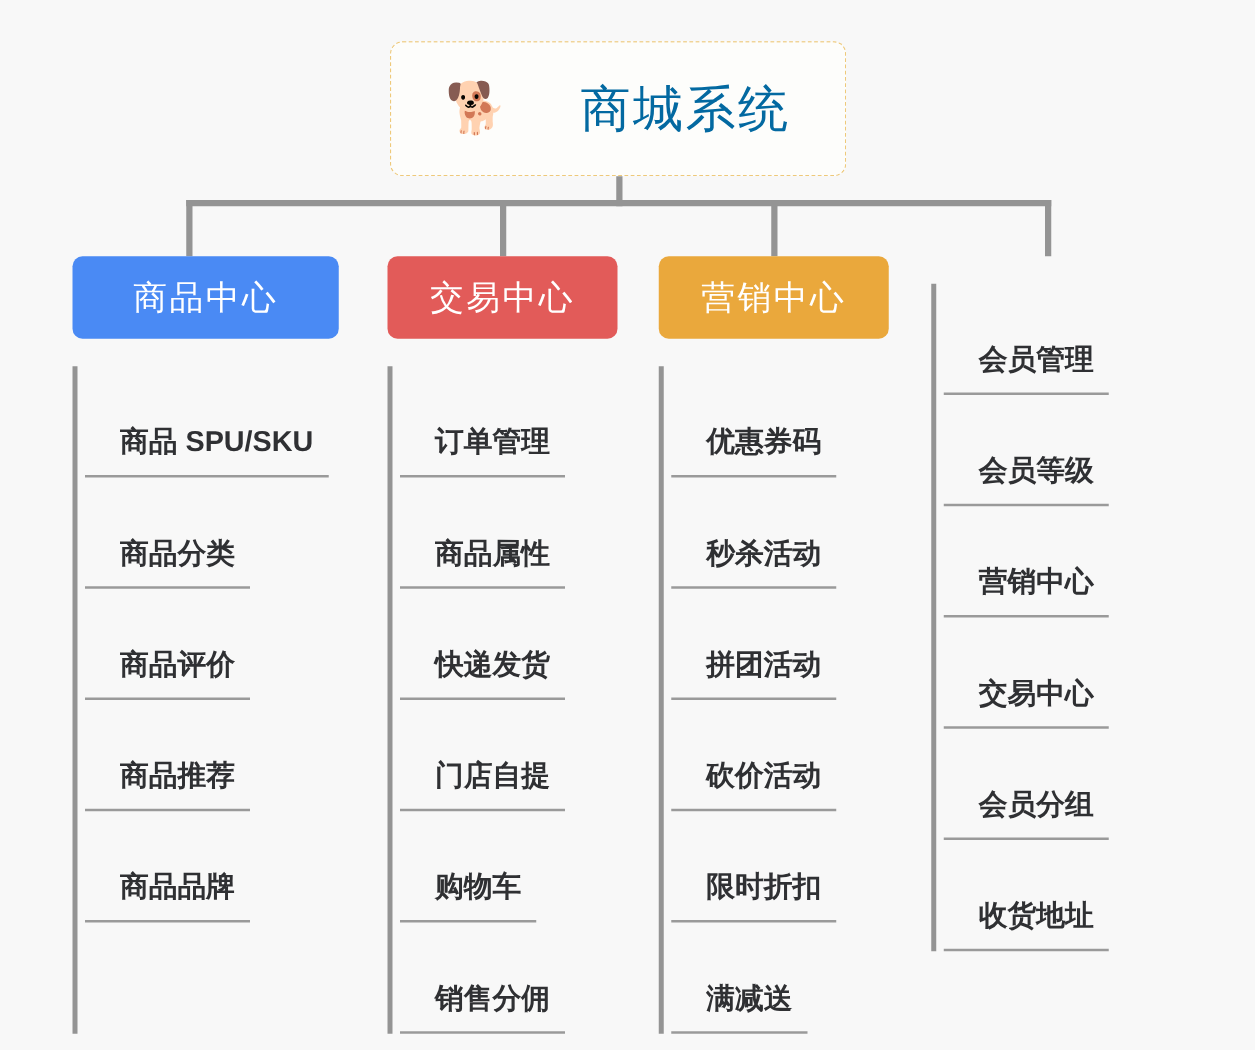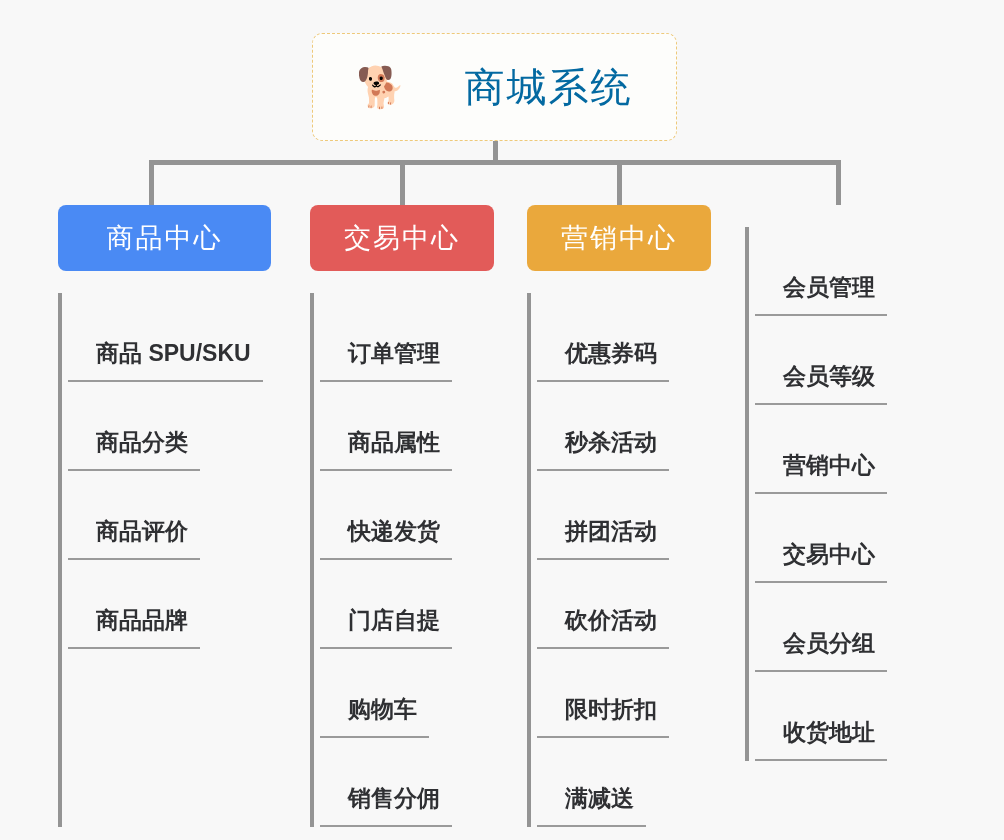--- a/index.html
+++ b/index.html
@@ -132,20 +132,23 @@
           <div class="leaf">
             <span class="leaf-label">商品 SPU/SKU</span>
           </div>
           <div class="leaf">
             <span class="leaf-label">商品分类</span>
           </div>
           <div class="leaf">
             <span class="leaf-label">商品评价</span>
           </div>
           <div class="leaf">
+            <span class="leaf-label">商品推荐</span>
+          </div>
+          <div class="leaf">
             <span class="leaf-label">商品品牌</span>
           </div>
         </div>
       </div>
       <div class="branch" style="left: 310px; width: 184px;">
         <div class="branch-header" style="background: rgb(226, 91, 89); width: 184px;">交易中心</div>
         <div class="leaf-list">
           <div class="spine" style="height: 534px;"></div>
           <div class="leaf">
             <span class="leaf-label">订单管理</span>

